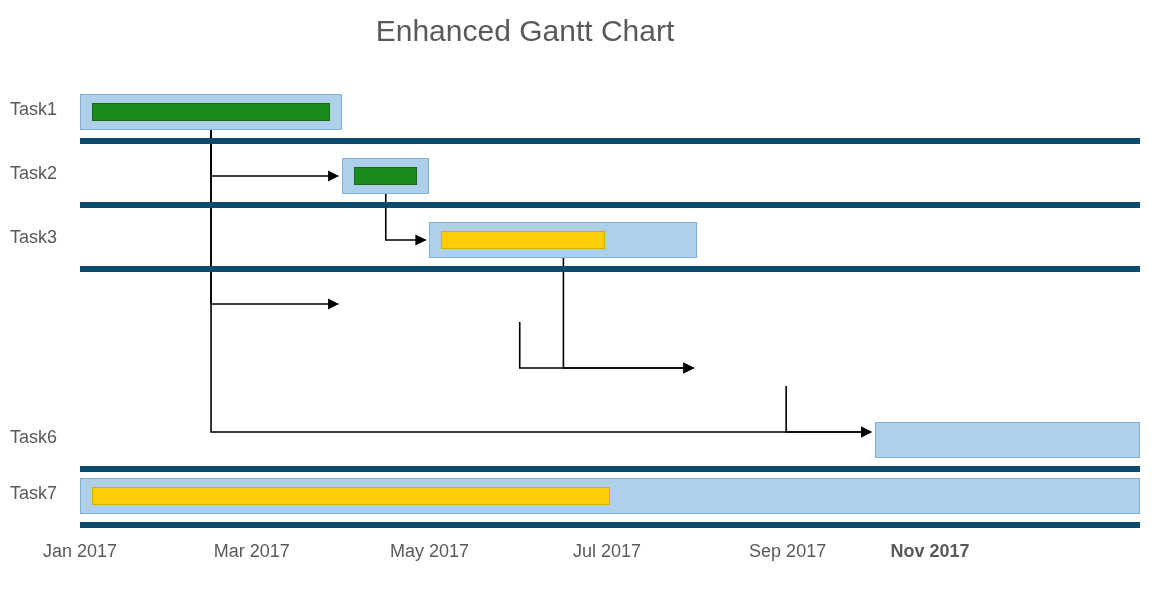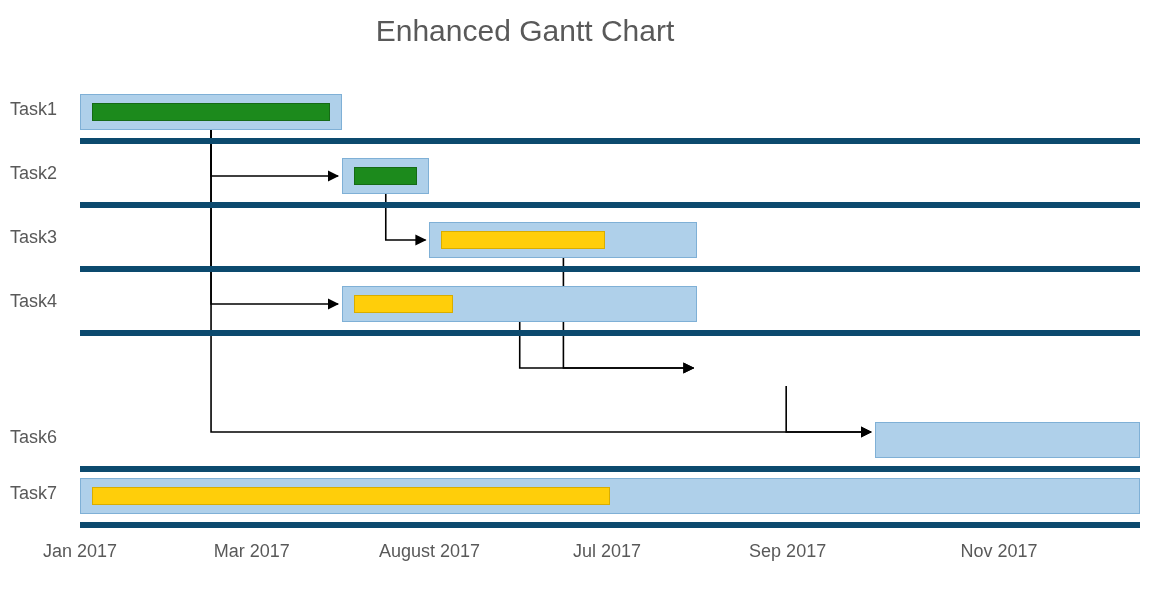--- a/index.html
+++ b/index.html
@@ -106,45 +106,40 @@
         <path d="M 131.04395604395606 50 L 131.04395604395606 224 L 258.0879120879121 224" fill="none" stroke="#000" stroke-width="1.6" marker-end="url(#arrow)"></path>
         <path d="M 131.04395604395606 50 L 131.04395604395606 352 L 791 352" fill="none" stroke="#000" stroke-width="1.6" marker-end="url(#arrow)"></path>
         <path d="M 305.7692307692308 114 L 305.7692307692308 160 L 345.45054945054943 160" fill="none" stroke="#000" stroke-width="1.6" marker-end="url(#arrow)"></path>
         <path d="M 483.4065934065934 178 L 483.4065934065934 288 L 613.3626373626374 288" fill="none" stroke="#000" stroke-width="1.6" marker-end="url(#arrow)"></path>
         <path d="M 439.72527472527474 242 L 439.72527472527474 288 L 613.3626373626374 288" fill="none" stroke="#000" stroke-width="1.6" marker-end="url(#arrow)"></path>
         <path d="M 706.1813186813188 306 L 706.1813186813188 352 L 791 352" fill="none" stroke="#000" stroke-width="1.6" marker-end="url(#arrow)"></path>
       </svg>
     <div class="xaxis" id="xaxis">
         <div class="xtick" style="left: 0px;">Jan 2017</div>
         <div class="xtick" style="left: 171.813px;">Mar 2017</div>
-        <div class="xtick" style="left: 349.451px;">August 2017</div>
+        <div class="xtick" style="left: 349.451px;">May 2017</div>
         <div class="xtick" style="left: 527.088px;">Jul 2017</div>
         <div class="xtick" style="left: 707.637px;">Sep 2017</div>
-        <div class="xtick" style="left: 919px;">Nov 2017</div>
+        <div class="xtick" style="left: 850px; font-weight: bold;">Nov 2017</div>
       </div>
   <div class="row" style="top: 0px;">
         <div class="row-label">Task1</div>
         <div class="bar-outer" style="left: 0px; width: 262.088px;"></div>
         <div class="bar-inner green" style="left: 12px; width: 238.088px;"></div>
       </div>
       <div class="row" style="top: 64px;">
         <div class="row-label">Task2</div>
         <div class="bar-outer" style="left: 262.088px; width: 87.3626px;"></div>
         <div class="bar-inner green" style="left: 274.088px; width: 63.3626px;"></div>
       </div>
       <div class="row" style="top: 128px;">
         <div class="row-label">Task3</div>
         <div class="bar-outer" style="left: 349.451px; width: 267.912px;"></div>
         <div class="bar-inner gold" style="left: 361.451px; width: 163.421px;"></div>
       </div>
-      <div class="row" style="top: 192px;">
-        <div class="row-label">Task4</div>
-        <div class="bar-outer" style="left: 262.088px; width: 355.275px;"></div>
-        <div class="bar-inner gold" style="left: 274.088px; width: 99.3824px;"></div>
-      </div>
       <div class="row" style="top: 328px;">
         <div class="row-label">Task6</div>
         <div class="bar-outer" style="left: 795px; width: 265px;"></div>
       </div>
       <div class="row" style="top: 384px;">
         <div class="row-label">Task7</div>
         <div class="bar-outer" style="left: 0px; width: 1060px;"></div>
         <div class="bar-inner gold" style="left: 12px; width: 518px;"></div>
       </div>
     </div>

